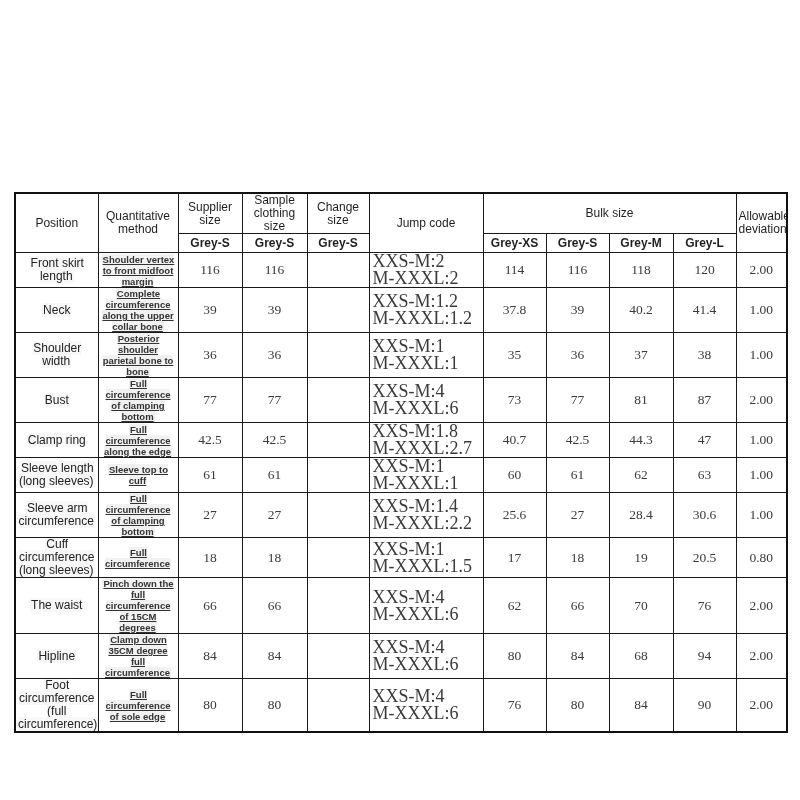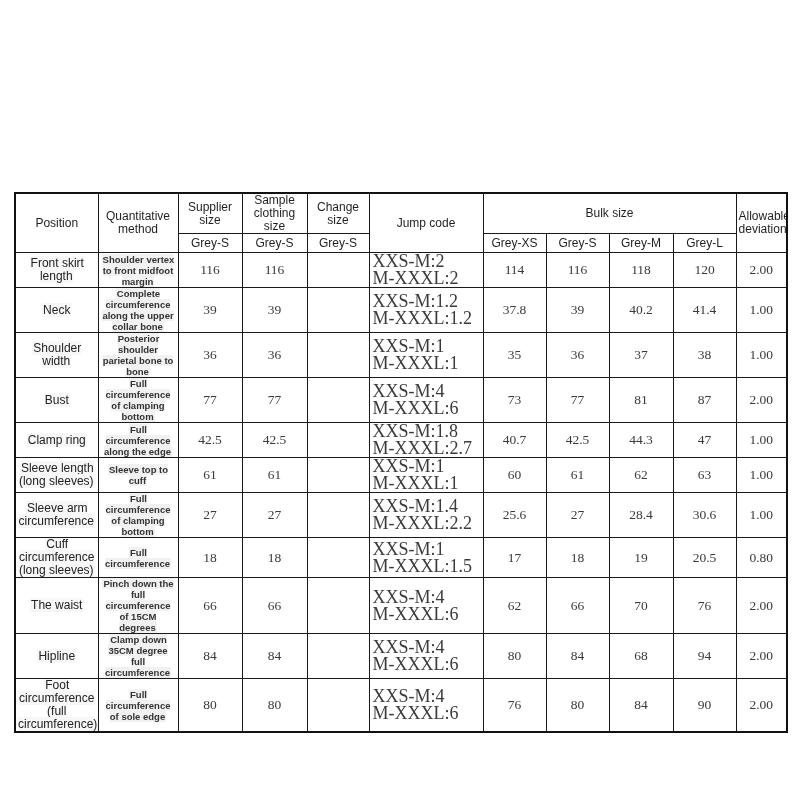--- a/index.html
+++ b/index.html
@@ -22,27 +22,27 @@
     vertical-align:middle;
     text-align:center;
   }
   thead th{
     font-weight:400;
     font-size:12px;
     color:#1f1f1f;
     line-height:13px;
   }
   thead tr.h1 th{height:20px;}
-  thead tr.h2 th{height:18px;}
+  thead tr.h2 th{height:18px;font-weight:bold;}
   td.pos{
     font-size:12px;color:#222;line-height:13px;
   }
   td.pos .hl{background:#f7f7f7;padding:0 1px;}
   td.meth{
-    font-size:9.5px;font-weight:600;color:#333;line-height:11px;
+    font-size:9.5px;font-weight:600;color:#333;line-height:11px;text-decoration:underline;
   }
   td.meth .hl{background:#f1f1f1;padding:0 1px;}
   td.num{
     font-family:"Liberation Serif", serif;
     font-size:13.5px;color:#3a3a3a;
   }
   td.jump{
     font-family:"Liberation Serif", serif;
     font-size:18px;color:#3a3a3a;
     text-align:left;padding-left:3px;line-height:17px;

